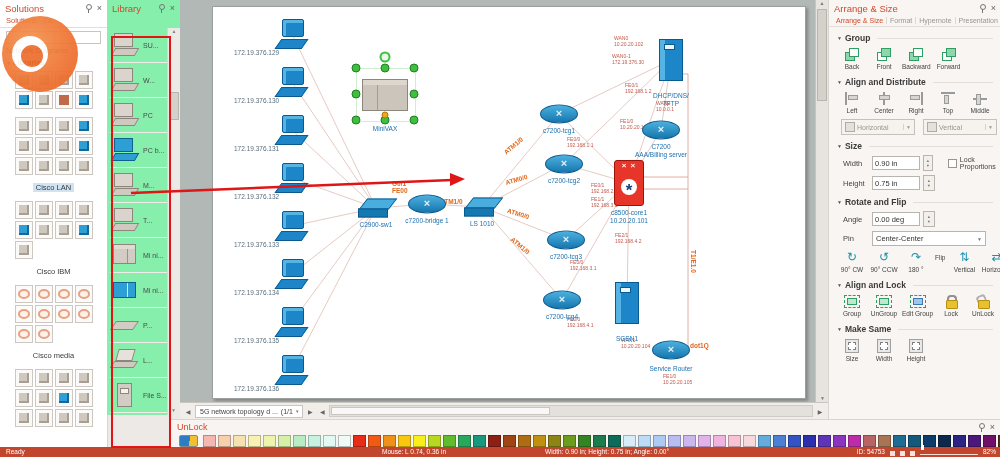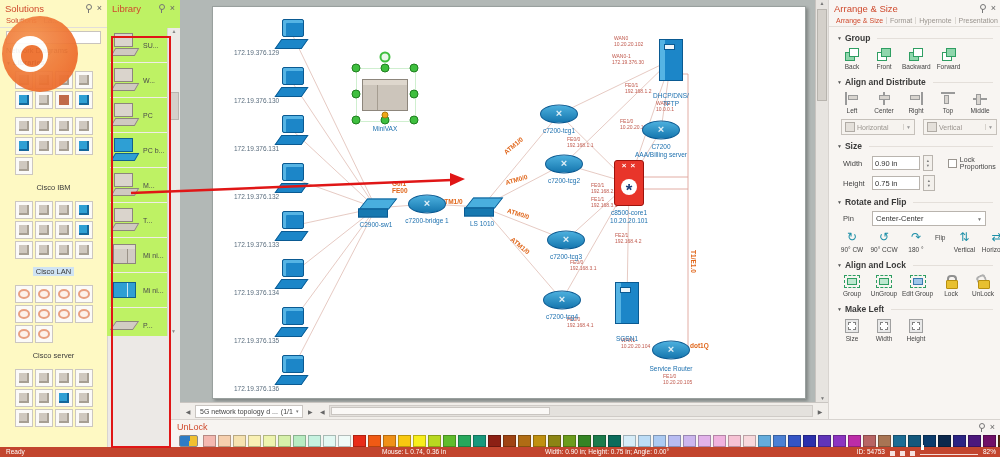--- a/index.html
+++ b/index.html
@@ -7,41 +7,41 @@
 
   
   .phead{display:flex;align-items:center;height:14px;padding:1px 5px 0}
   .ptitle{color:#cf4a2d;font-size:9.5px;flex:1;white-space:nowrap;overflow:hidden}
   .pin{position:relative;width:7px;height:9px;margin-right:5px}
   .pin::before{content:'';position:absolute;left:1px;top:0;width:4px;height:4px;border:1px solid #777;border-radius:50%}
   .pin::after{content:'';position:absolute;left:3px;top:5px;width:1px;height:4px;background:#777}
   .pclose{font-size:9px;color:#666;line-height:9px}
 
   
-  #solutions{position:absolute;left:0;top:0;width:107px;height:447px;background:#fef9c3;border-right:1px solid #d8d4d0}
+  #solutions{position:absolute;left:0;top:0;width:107px;height:447px;background:#ffffff;border-right:1px solid #d8d4d0}
   .ptabs{display:flex;gap:7px;padding:1px 6px 2px;border-bottom:1px solid #e2ded9;font-size:7.5px;color:#8a8a8a}
   .ptab.act{color:#cf4a2d}
   .sol-search{height:11px;border:1px solid #c9c4be;background:#fff;margin:3px 6px 2px}
   .sol-bc{font-size:7.5px;color:#333;margin:2px 6px 0;white-space:nowrap;overflow:hidden}
   .sol-lib{font-size:7.5px;color:#333;margin:3px 6px 2px;font-weight:bold}
   .sol-lib .car,.shead .car{font-size:5px;color:#555}
   #sol-groups{position:absolute;top:70px;bottom:0;left:0;right:0;overflow:hidden;text-align:center}
   .sgroup{margin-bottom:6px}
   .sgrid{width:80px;margin:0 auto;display:flex;flex-wrap:wrap;justify-content:flex-start}
   .thumb{width:16px;height:16px;border:1px solid #ccc7c1;background:#fbfaf8;display:inline-block;margin:1px;position:relative}
   .thumb::after{content:'';position:absolute;left:3px;top:3px;right:3px;bottom:3px}
   .t-g::after{background:#cfc8bf;box-shadow:inset -2px -2px 0 #a79f93}
   .t-b::after{background:#2e9fd4;box-shadow:inset -2px -2px 0 #14679b}
   .t-h::after{background:#c06a4a}
   .t-o::after{left:2px;top:3px;right:2px;bottom:3px;border:2px solid #e8a080;border-radius:50%;background:#fdf2ea}
   .slab{font-size:7.5px;color:#3a3a3a;margin-top:1px;display:inline-block;padding:0 3px}
   .slab.sel{background:#cfe3f3}
 
   
-  #library{position:absolute;left:107px;top:0;width:73px;height:336px;background:#bef264;border-right:1px solid #cfcac5}
+  #library{position:absolute;left:107px;top:0;width:73px;height:415px;background:#86efac;border-right:1px solid #cfcac5}
   #lib-items{position:absolute;top:28px;left:3px;right:13px;bottom:0;overflow:hidden}
   .librow{display:flex;align-items:center;height:34px;border-bottom:1px solid #f0ece7;gap:3px}
   .liblab{font-size:7px;color:#4a4a4a;white-space:nowrap;overflow:hidden;flex:1}
   .libico{width:30px;height:26px;position:relative;flex:none}
   .libico::before,.libico::after{content:'';position:absolute}
   .l-ws::before{left:4px;top:1px;width:17px;height:12px;background:#dad4cc;border:1px solid #8d867c}
   .l-ws::after{left:3px;bottom:2px;width:22px;height:6px;background:#cfc9c0;border:1px solid #8d867c;transform:skewX(-30deg)}
   .l-ws-b::before{left:4px;top:1px;width:17px;height:12px;background:#2e9fd4;border:1px solid #11618f}
   .l-ws-b::after{left:3px;bottom:2px;width:22px;height:6px;background:#2e9fd4;border:1px solid #11618f;transform:skewX(-30deg)}
   .l-cab::before{left:3px;top:2px;width:21px;height:18px;background:#d2ccc4;border:1px solid #8d867c;background-image:linear-gradient(#e0dad1 0 4px,transparent 4px),linear-gradient(90deg,transparent 31%,#9a9288 31% 34%,transparent 34% 64%,#9a9288 64% 67%,transparent 67%)}
@@ -199,60 +199,60 @@
             <span class="thumb t-g"></span>
             <span class="thumb t-h"></span>
             <span class="thumb t-b"></span>
           </div>
         </div>
         <div class="sgroup">
           <div class="sgrid">
             <span class="thumb t-g"></span>
             <span class="thumb t-g"></span>
             <span class="thumb t-g"></span>
-            <span class="thumb t-g"></span>
             <span class="thumb t-b"></span>
             <span class="thumb t-g"></span>
             <span class="thumb t-g"></span>
+            <span class="thumb t-g"></span>
             <span class="thumb t-b"></span>
             <span class="thumb t-g"></span>
-          </div>
-          <div><span class="slab">Cisco IBM</span></div>
+            <span class="thumb t-g"></span>
+            <span class="thumb t-g"></span>
+            <span class="thumb t-g"></span>
+          </div>
+          <div><span class="slab sel">Cisco LAN</span></div>
         </div>
         <div class="sgroup">
           <div class="sgrid">
             <span class="thumb t-g"></span>
             <span class="thumb t-g"></span>
             <span class="thumb t-g"></span>
+            <span class="thumb t-g"></span>
             <span class="thumb t-b"></span>
             <span class="thumb t-g"></span>
             <span class="thumb t-g"></span>
-            <span class="thumb t-g"></span>
             <span class="thumb t-b"></span>
             <span class="thumb t-g"></span>
-            <span class="thumb t-g"></span>
-            <span class="thumb t-g"></span>
-            <span class="thumb t-g"></span>
-          </div>
-          <div><span class="slab sel">Cisco LAN</span></div>
+          </div>
+          <div><span class="slab">Cisco IBM</span></div>
         </div>
         <div class="sgroup">
           <div class="sgrid">
             <span class="thumb t-o"></span>
             <span class="thumb t-o"></span>
             <span class="thumb t-o"></span>
             <span class="thumb t-o"></span>
             <span class="thumb t-o"></span>
             <span class="thumb t-o"></span>
             <span class="thumb t-o"></span>
             <span class="thumb t-o"></span>
             <span class="thumb t-o"></span>
             <span class="thumb t-o"></span>
           </div>
-          <div><span class="slab">Cisco server</span></div>
+          <div><span class="slab">Cisco media</span></div>
         </div>
         <div class="sgroup">
           <div class="sgrid">
             <span class="thumb t-g"></span>
             <span class="thumb t-g"></span>
             <span class="thumb t-g"></span>
             <span class="thumb t-g"></span>
             <span class="thumb t-g"></span>
             <span class="thumb t-g"></span>
             <span class="thumb t-b"></span>
@@ -652,20 +652,28 @@
     </div>
 
 
     <div class="sect">
       <div class="shead">
           <span class="car">▼</span>
           <span>Rotate and Flip</span>
           <i class="rule"></i>
         </div>
       <div class="frow">
+        <span class="flab">Angle</span>
+        <input class="fin" value="0.00 deg" style="">
+        <span class="spin">
+            <span>▴</span>
+            <span>▾</span>
+          </span>
+      </div>
+      <div class="frow">
         <span class="flab">Pin</span>
         <span class="ddp">
             <span>Center-Center</span>
             <span class="car">▼</span>
           </span>
       </div>
       <div class="btnrow" id="rotate-btns">
           <div class="tbtn">
             <span class="gly">↻</span>
             <span class="tl">90° CW</span>
@@ -716,21 +724,21 @@
           <div class="tbtn">
             <span class="ti ti-unlock"></span>
             <span class="tl">UnLock</span>
           </div>
         </div>
     </div>
 
     <div class="sect">
       <div class="shead">
           <span class="car">▼</span>
-          <span>Make Left</span>
+          <span>Make Same</span>
           <i class="rule"></i>
         </div>
       <div class="btnrow" id="ms-btns">
           <div class="tbtn">
             <span class="ti ti-ms"></span>
             <span class="tl">Size</span>
           </div>
           <div class="tbtn">
             <span class="ti ti-ms"></span>
             <span class="tl">Width</span>

